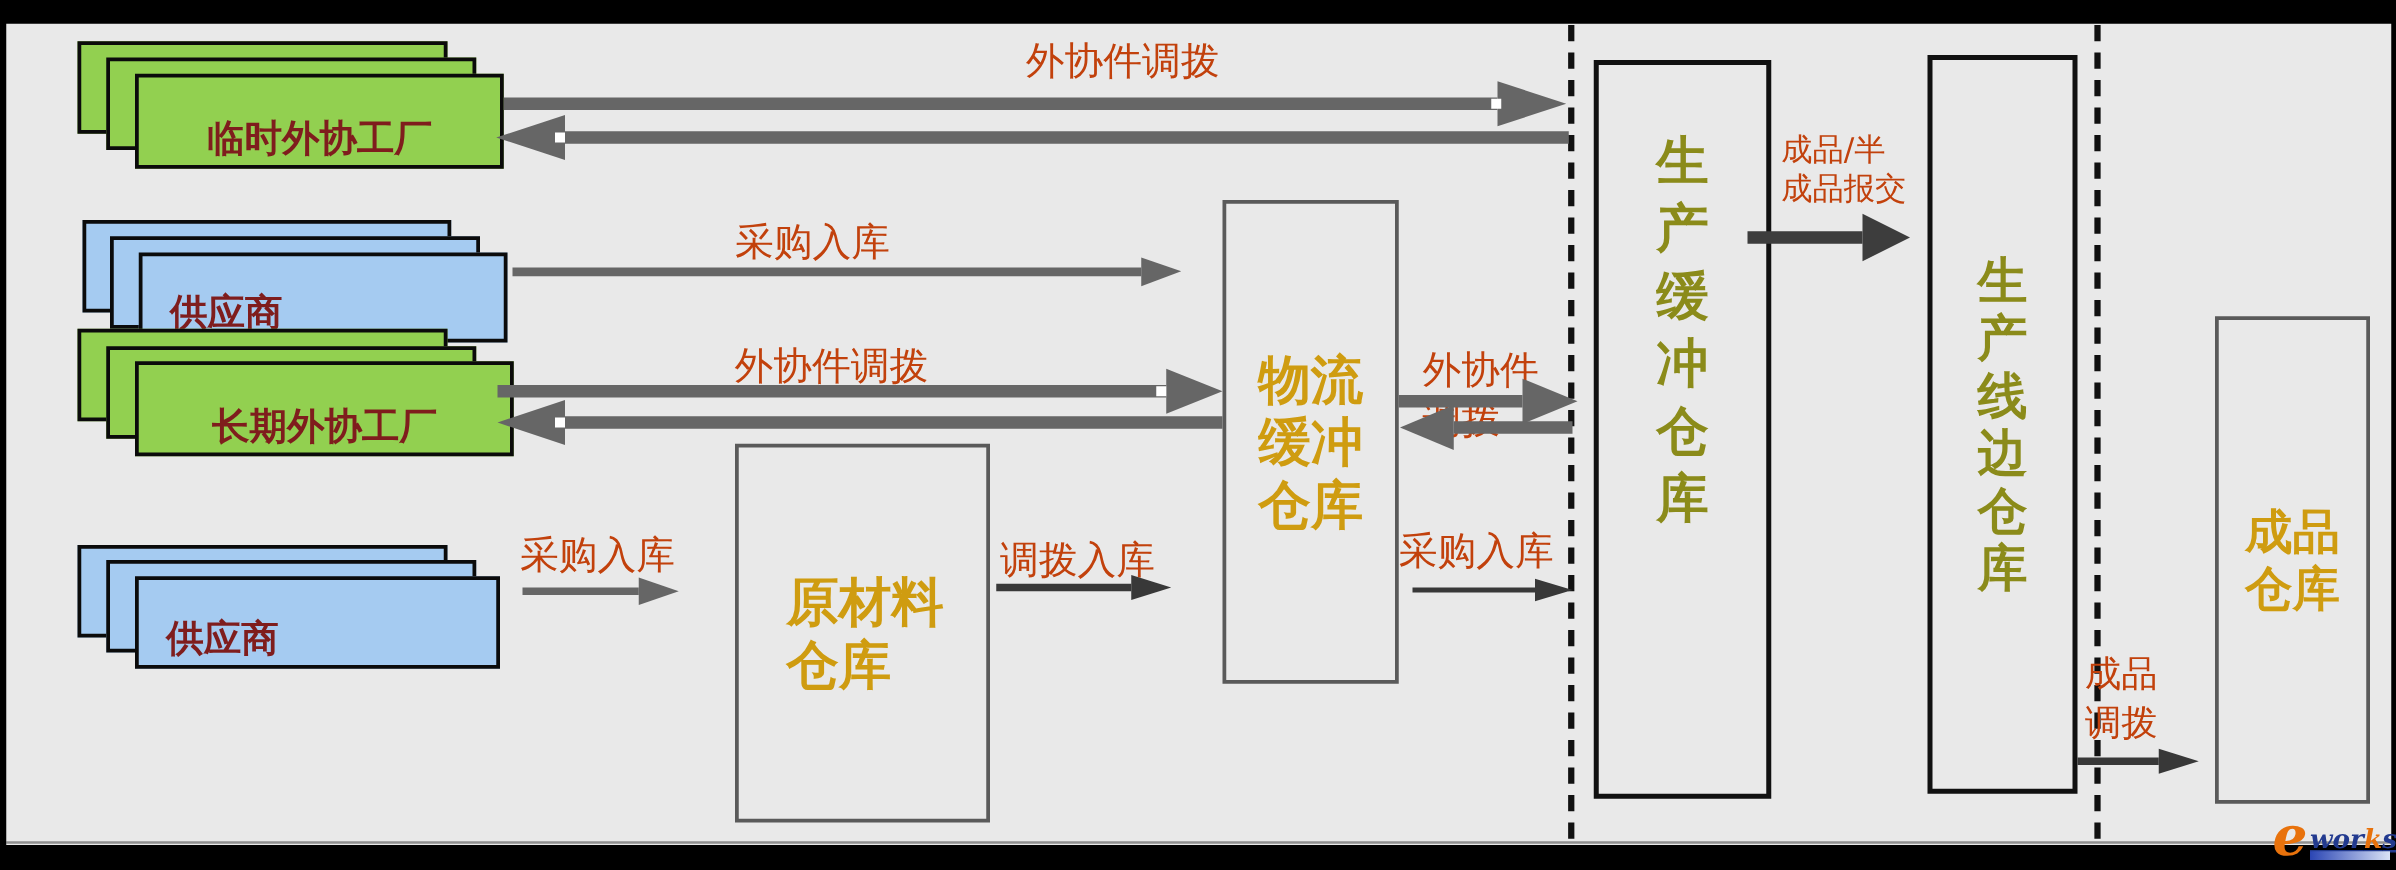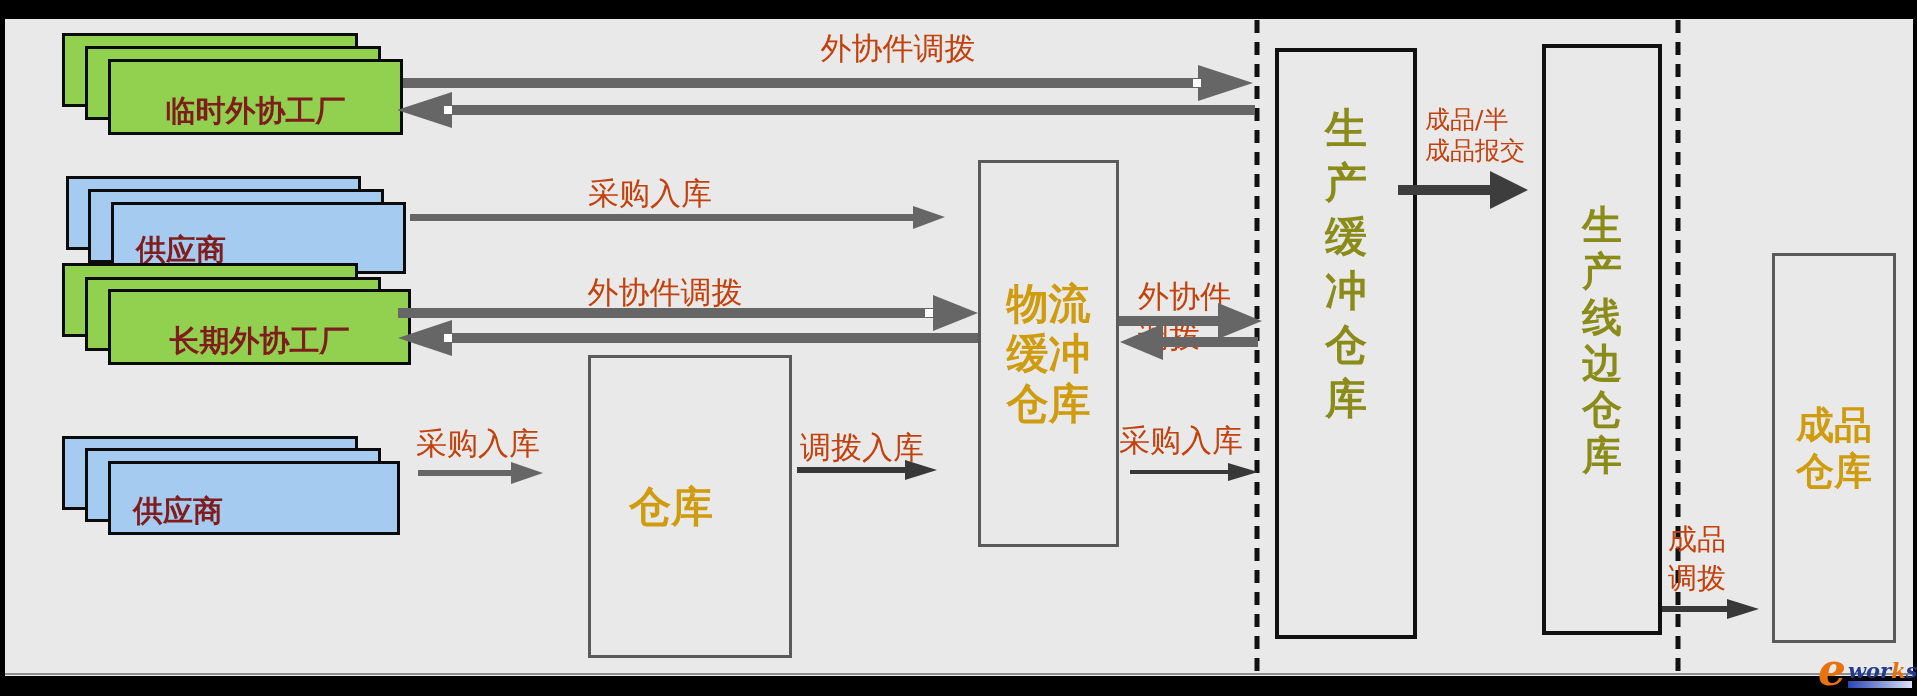--- a/index.html
+++ b/index.html
@@ -45,21 +45,21 @@
   .fs29{font-size:29px;line-height:39px;text-align:center;}
   .two-line{white-space:normal;line-height:40px;margin-top:36px;}
 
   .arrows{position:absolute;left:0;top:0;width:1917px;height:696px;pointer-events:none;}
 
   
   .logo{position:absolute;left:1818px;top:652px;width:98px;height:42px;z-index:5;}
   .logo .e{position:absolute;left:0;top:-4px;font-family:"DejaVu Serif",serif;
            font-style:italic;font-weight:bold;font-size:44px;color:#e8720c;line-height:44px;}
   .logo .word{position:absolute;left:30px;top:6px;font-family:"DejaVu Serif",serif;
-              font-style:italic;font-weight:bold;font-size:21px;color:#223a8f;}
+              font-style:italic;font-weight:bold;font-size:21px;color:#223a8f;text-decoration:underline;}
   .logo .word .k{color:#e8720c;}
   .logo .underline{position:absolute;left:30px;top:29px;width:64px;height:7px;
                    background:linear-gradient(to right,#2b46b4,#d9e2f6);}
 </style>
 </head>
 <body>
 
 <div class="canvas">
 
   <div>
@@ -93,20 +93,21 @@
       <span>供应商</span>
     </div>
   </div>
 
   <svg class="arrows" viewBox="0 0 1917 696">
     <line x1="1257" y1="20" x2="1257" y2="676" stroke="#111" stroke-width="5" stroke-dasharray="13 9"></line>
     <line x1="1678" y1="20" x2="1678" y2="676" stroke="#111" stroke-width="5" stroke-dasharray="13 9"></line>
   </svg>
 
   <div class="wh gray-border wh-raw">
+    <span class="ln">原材料</span>
     <span class="ln" style="align-self:flex-start;">仓库</span>
   </div>
 
   <div class="wh gray-border wh-logistics">
     <span class="ln">物流</span>
     <span class="ln">缓冲</span>
     <span class="ln">仓库</span>
   </div>
 
   <div class="wh dark-border wh-prodbuffer">

